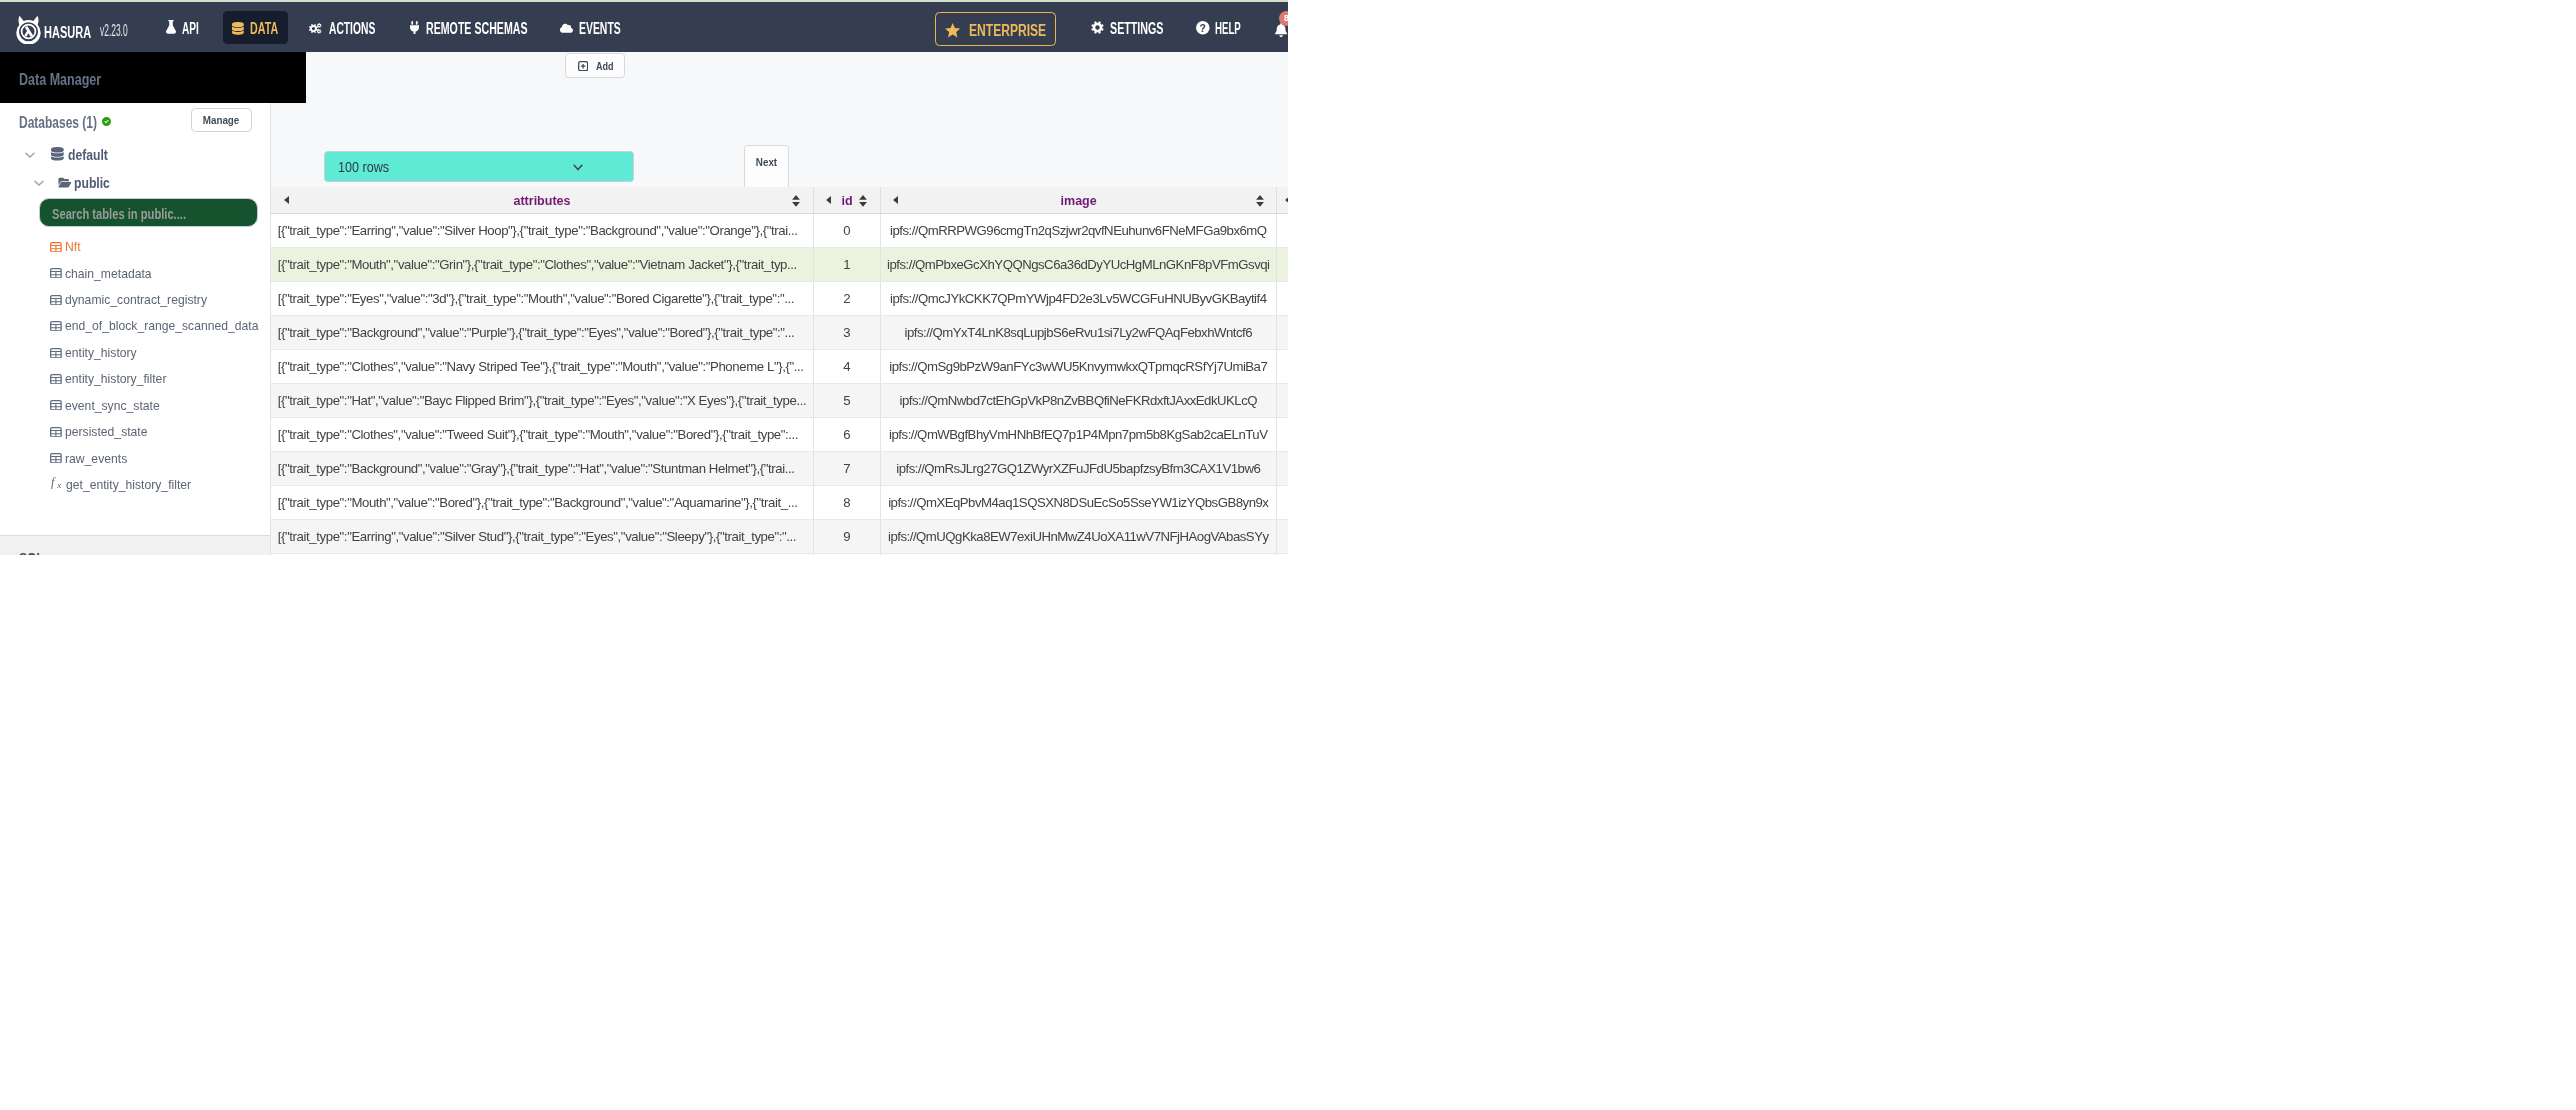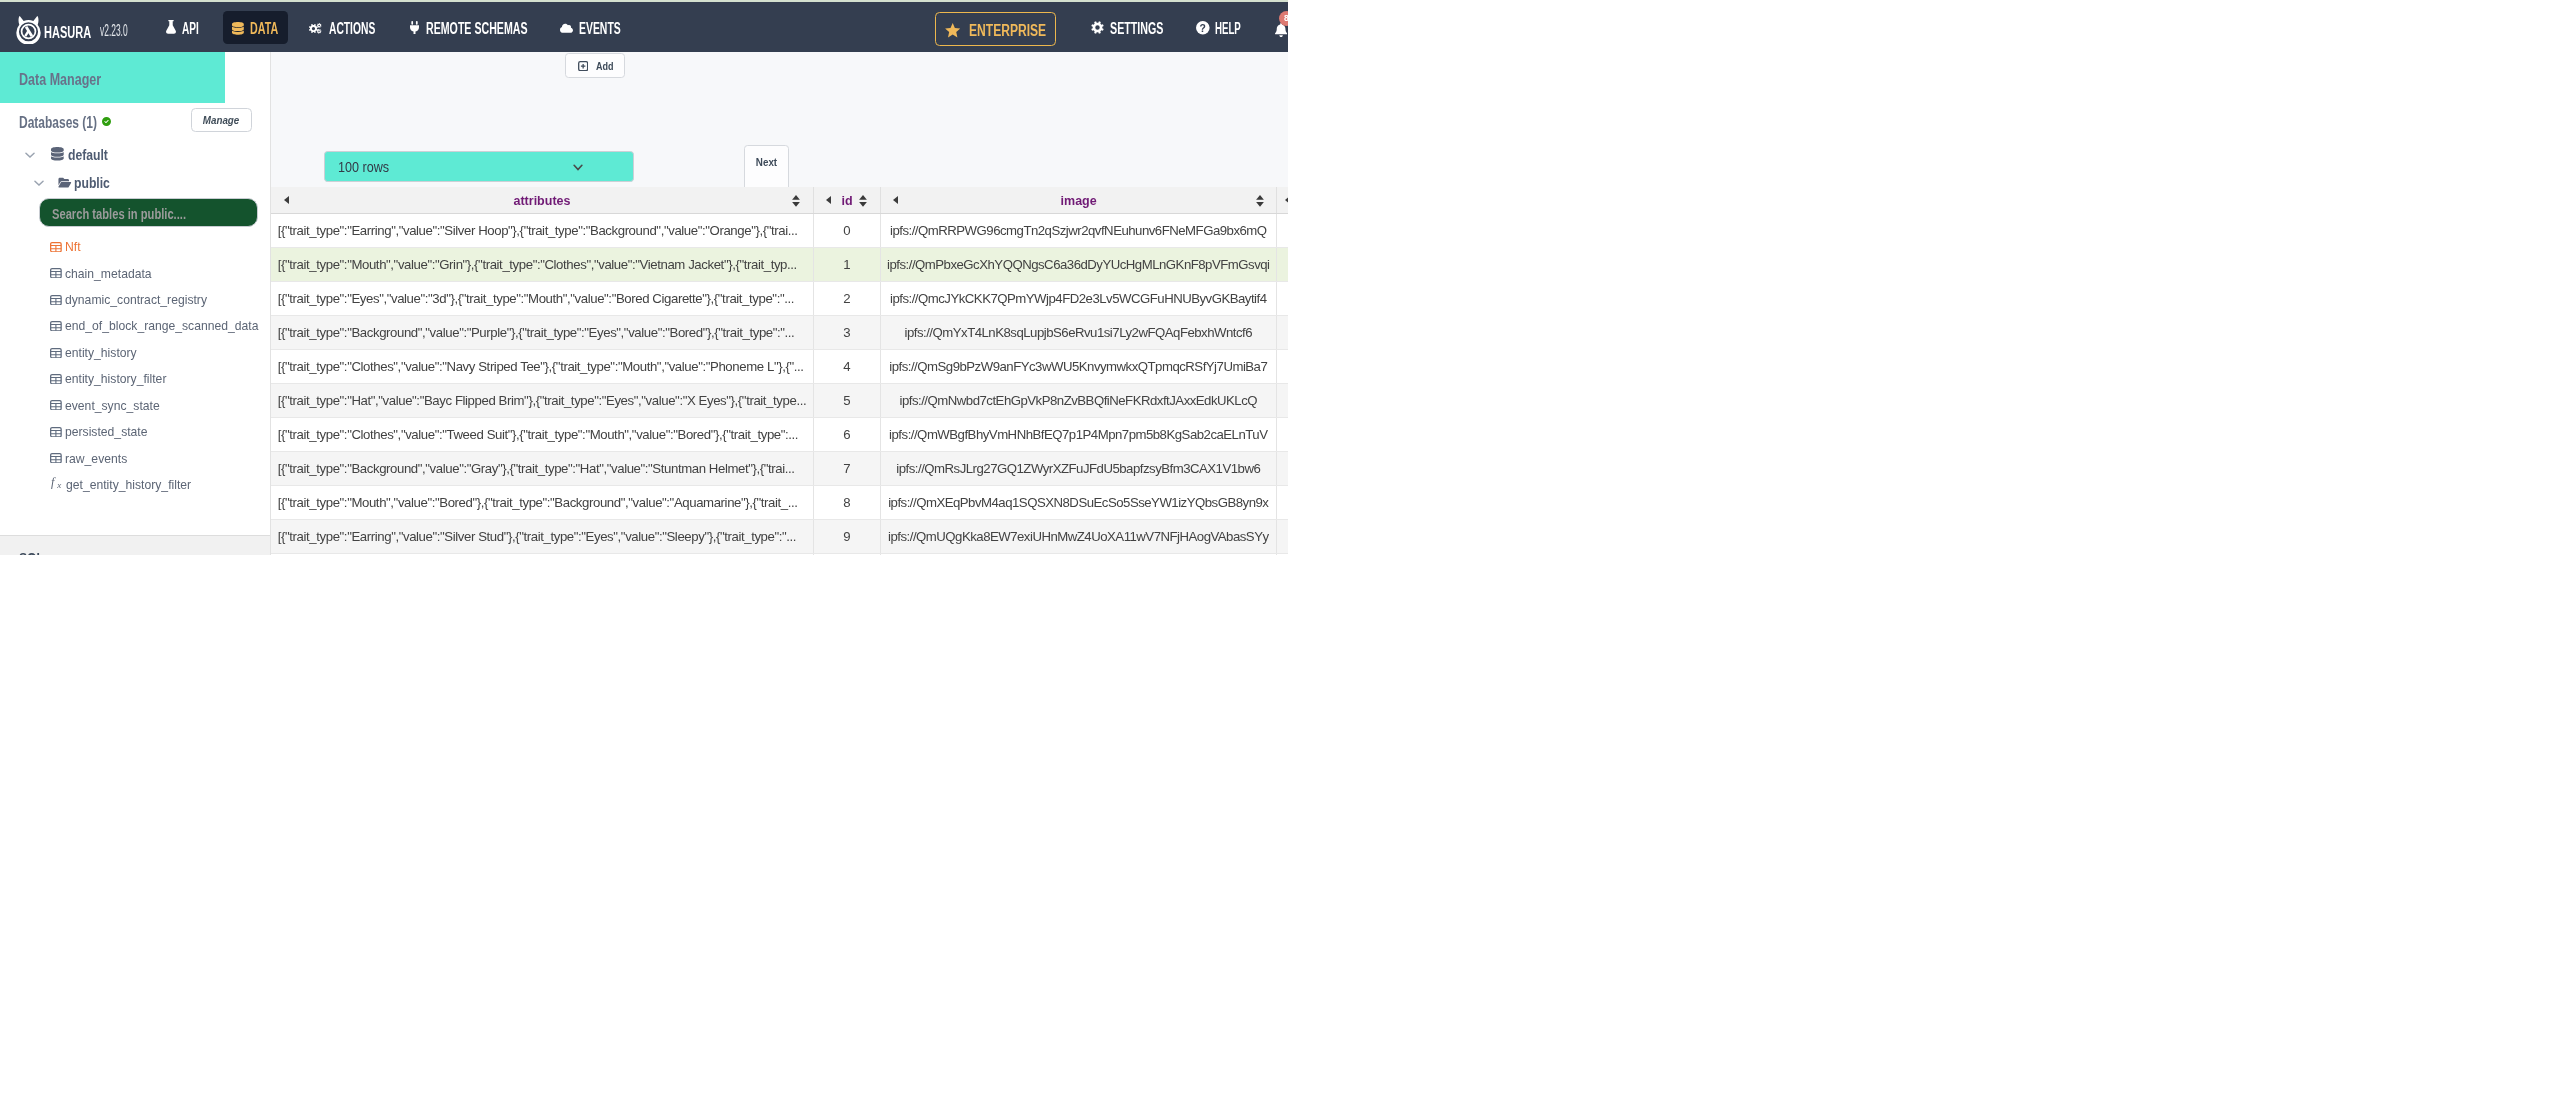--- a/index.html
+++ b/index.html
@@ -6,24 +6,24 @@
 body{font-family:"Liberation Sans",sans-serif;width:1288px;height:555px;overflow:hidden;}
 #page{position:absolute;left:0;top:0;width:1288px;height:555px;overflow:hidden;background:#f7f8fa;}
 .abs{position:absolute;}
 #topstrip{left:0;top:0;width:1288px;height:1.8px;background:#d4e0cf;}
 #nav{left:0;top:1.8px;width:1288px;height:50px;background:#343e50;}
 #nav svg.txt{position:absolute;top:16.3px;height:20px;overflow:visible;}
 #nav svg.txt text{font-family:"Liberation Sans",sans-serif;font-weight:bold;font-size:19px;fill:#ffffff;}
 #databox{left:223px;top:9.5px;width:65px;height:33px;background:#161d2c;border-radius:4.5px;}
 #entbtn{left:935px;top:10px;width:119px;height:32px;border:1.4px solid #edb74d;border-radius:4.5px;}
 #sidebar{left:0;top:52px;width:270px;height:504px;background:#ffffff;border-right:0.9px solid #e2e2e2;}
-#dmband{left:0;top:0;width:225px;height:51px;background:#5eead4;}
+#dmband{left:0;top:0;width:306px;height:51px;background:#000000;}
 #dmband span{position:absolute;left:18.7px;top:18.6px;line-height:1;font-size:16.3px;font-weight:bold;color:#68728a;transform:scaleX(0.77);transform-origin:0 50%;white-space:nowrap;}
 #dbhdr{left:19px;top:63px;font-size:16px;font-weight:bold;color:#667084;transform:scaleX(0.75);transform-origin:0 50%;white-space:nowrap;}
-#managebtn{left:191px;top:56px;width:61px;height:24px;box-sizing:border-box;background:#fff;border:0.9px solid #d0d4da;border-radius:4.5px;text-align:center;line-height:22px;font-size:11.3px;font-weight:bold;color:#414e5a;font-style:italic;}
+#managebtn{left:191px;top:56px;width:61px;height:24px;box-sizing:border-box;background:#fff;border:0.9px solid #d0d4da;border-radius:4.5px;text-align:center;line-height:22px;font-size:11.3px;font-weight:bold;color:#414e5a;}
 .treetxt{font-size:14px;font-weight:bold;color:#4f5c72;transform:scaleX(0.87);transform-origin:0 50%;white-space:nowrap;}
 #search{left:39px;top:146px;width:217px;height:27px;border:0.9px solid #c8ccd2;border-radius:10px;background:#14532d;}
 #search span{position:absolute;left:11.8px;top:7.2px;font-size:14.5px;font-weight:bold;color:#9b9b9b;transform:scaleX(0.77);transform-origin:0 50%;white-space:nowrap;}
 .li-txt{font-size:13.6px;color:#5c6575;white-space:nowrap;transform:scaleX(0.895);transform-origin:0 50%;}
 #sqldiv{left:0;top:483px;width:270px;height:0.9px;background:#dddddd;}
 #sqlband{left:0;top:484px;width:270px;height:19.5px;background:#f1f1f1;}
 #sqlband span{position:absolute;left:19px;top:13.6px;font-size:14px;font-weight:bold;color:#3f4c5d;transform:scaleX(0.87);transform-origin:0 50%;}
 
 .btn{background:#fdfdfe;border:0.9px solid #d6d9de;border-radius:3.6px;box-sizing:border-box;}
 #addbtn{left:565px;top:53px;width:60px;height:25px;}

